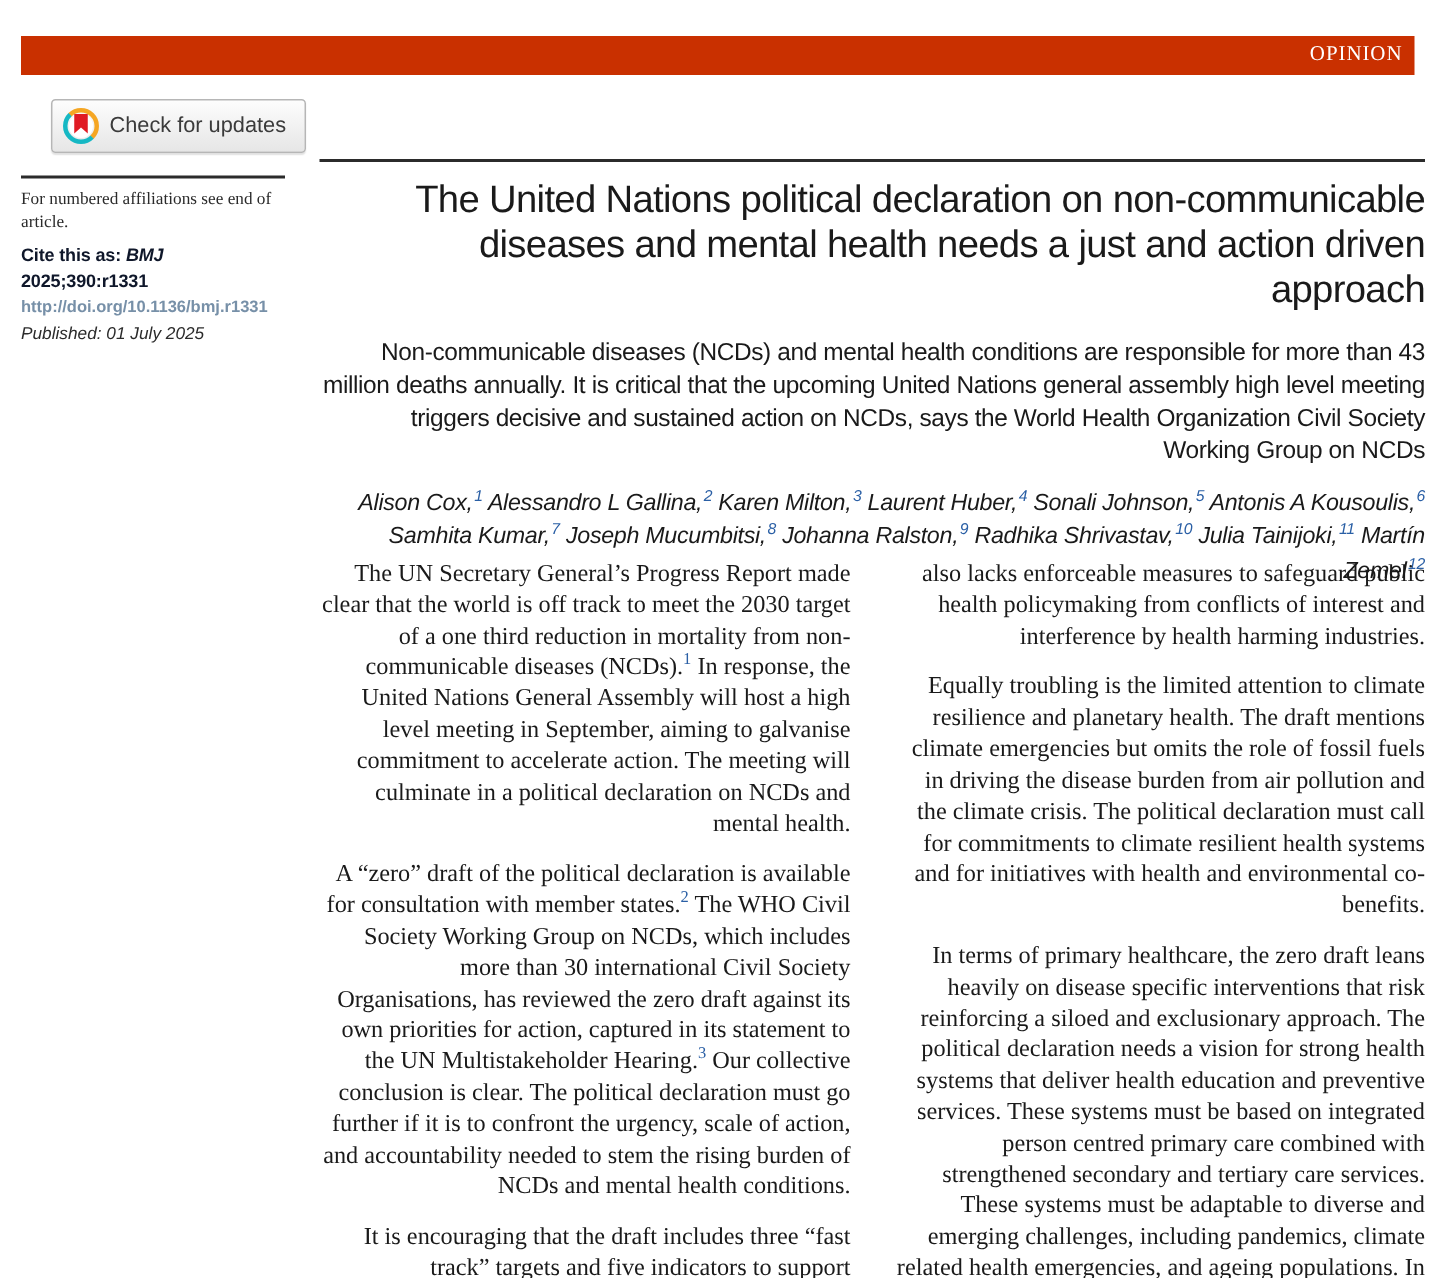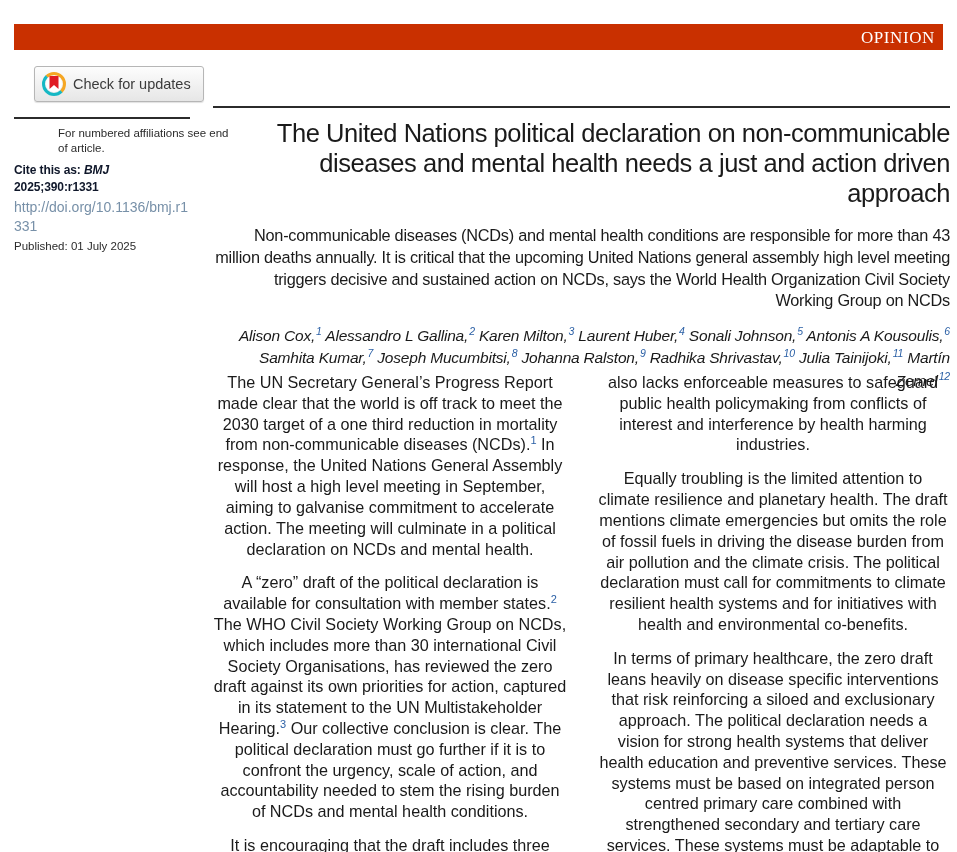--- a/index.html
+++ b/index.html
@@ -26,21 +26,21 @@
     height: 26px;
     background: #c93000;
   }
   .banner-label {
     position: absolute;
     right: 8px;
     top: 50%;
     transform: translateY(-50%);
     color: #ffffff;
     font-family: "Liberation Serif", serif;
-    font-size: 17px;
+    font-size: 14px;
     letter-spacing: 0.6px;
     line-height: 1;
   }
 
   
   .rail {
     position: absolute;
     left: 14px;
     top: 66px;
     width: 180px;
@@ -70,47 +70,48 @@
     width: 176px;
     height: 2px;
     background: #2b2b2b;
   }
   .rail-text {
     margin-top: 7px;
     font-size: 11.5px;
     line-height: 1.32;
     color: #2b2b2b;
     width: 180px;
-    font-family: Liberation Sans, sans-serif;
-    margin-left: 44px;
+    font-family: Liberation Serif, serif;
   }
   .rail-cite {
     margin-top: 6px;
     font-size: 12px;
     line-height: 1.35;
     color: #0f172a;
     font-weight: 600;
     letter-spacing: -0.1px;
   }
   .rail-cite .journal { font-style: italic; }
   .rail-doi {
     margin-top: 3px;
-    font-size: 14px;
+    font-size: 11px;
     line-height: 1.35;
     color: #7790a8;
     word-break: break-all;
     text-decoration: none;
     display: block;
     cursor: pointer;
+    font-weight: bold;
   }
   .rail-pub {
     margin-top: 3px;
     font-size: 11.5px;
     line-height: 1.35;
     color: #2b2b2b;
+    font-style: italic;
   }
 
   
   .main {
     position: absolute;
     left: 213px;
     top: 106px;
     width: 737px;
     text-align: right;
   }
@@ -160,25 +161,25 @@
     top: 372px;
     width: 737px;
     height: 480px;
     display: flex;
     gap: 29px;
     overflow: hidden;
   }
   .col { width: 354px; }
   .col p {
     margin: 0 0 13px 0;
-    font-family: Liberation Sans, sans-serif;
+    font-family: Liberation Serif, serif;
     font-size: 16.2px;
     line-height: 1.285;
     color: #1a1a1a;
-    text-align: center;
+    text-align: right;
   }
   .col p sup {
     color: #2a5fa5;
     font-size: 11px;
     vertical-align: super;
     line-height: 0;
   }
 </style>
 </head>
 <body>

